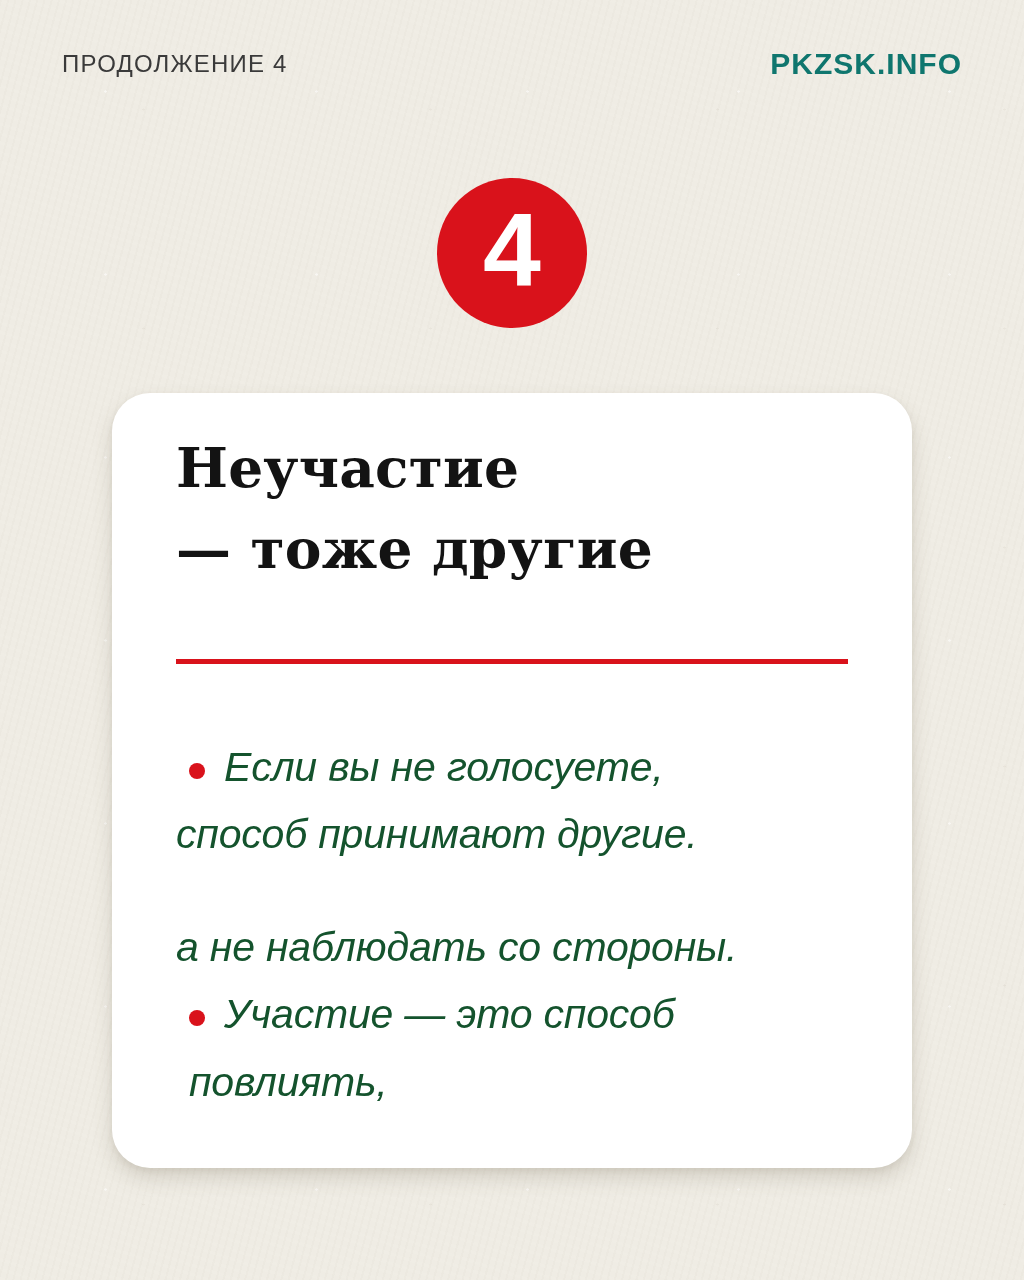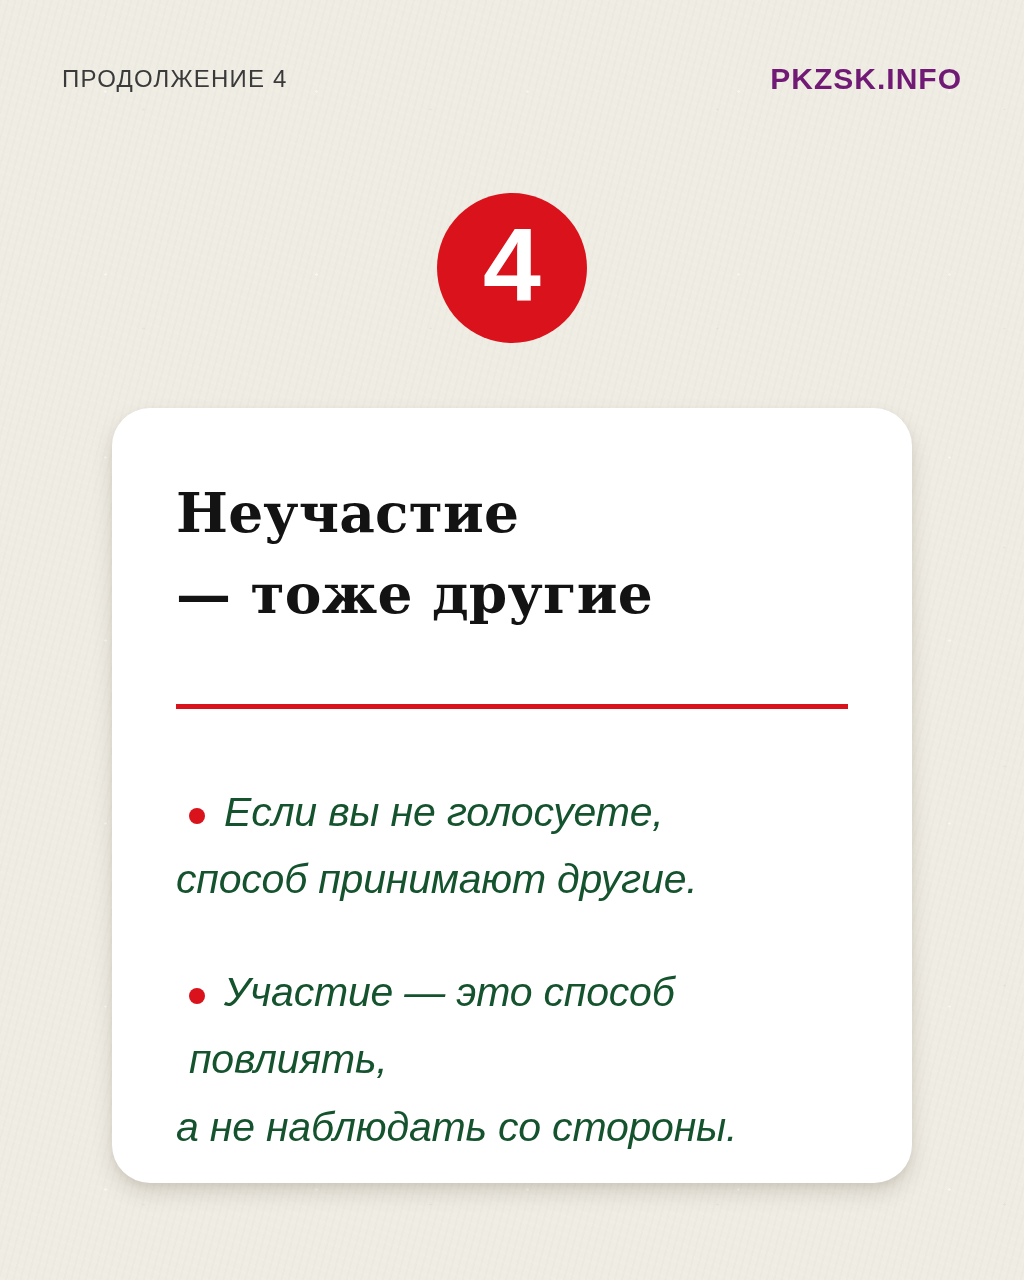--- a/index.html
+++ b/index.html
@@ -15,34 +15,34 @@
       radial-gradient(rgba(255,255,255,0.55) 1px, transparent 1.6px),
       repeating-linear-gradient(105deg, rgba(160,150,128,0.035) 0 2px, transparent 2px 7px),
       repeating-linear-gradient(18deg, rgba(255,255,255,0.05) 0 3px, transparent 3px 9px);
     background-size: 287px 219px, 211px 183px, auto, auto;
   }
 
   .topbar {
     display: flex;
     justify-content: space-between;
     align-items: flex-start;
-    padding: 62px 62px 0 62px;
+    padding: 47px 62px 0 62px;
   }
   .continuation {
     font-size: 24px;
     letter-spacing: 1.2px;
     color: #3a3a3a;
     line-height: 1.1;
     padding-top: 4px;
   }
   .brand {
     font-size: 30px;
     font-weight: 700;
     letter-spacing: 1px;
-    color: #701a75;
+    color: #0f766e;
     line-height: 1.1;
   }
 
   .badge {
     width: 150px;
     height: 150px;
     border-radius: 50%;
     background: #d9121b;
     margin: 98px auto 0 auto;
     display: flex;
@@ -57,21 +57,21 @@
     transform: translateY(-3px);
   }
 
   .card {
     box-sizing: border-box;
     width: 800px;
     height: 775px;
     margin: 65px auto 8px auto;
     background: #ffffff;
     border-radius: 38px;
-    padding: 65px 64px 0 64px;
+    padding: 35px 64px 0 64px;
     box-shadow: 0 10px 20px rgba(96, 84, 62, 0.18), 0 3px 6px rgba(96, 84, 62, 0.08);
   }
 
   .title {
     margin: 0;
     font-family: "DejaVu Serif", serif;
     font-weight: 700;
     font-size: 55px;
     line-height: 1.47;
     color: #131313;
@@ -128,17 +128,17 @@
   </h1>
 
   <div class="divider"></div>
 
   <div class="bullets">
     <p class="bullet">
       <span class="bline first"><span class="dot"></span><span>Если вы не голосуете,</span></span>
       <span class="bline">способ принимают другие.</span>
     </p>
     <p class="bullet">
+      <span class="bline">а не наблюдать со стороны.</span>
       <span class="bline first"><span class="dot"></span><span>Участие — это способ повлиять,</span></span>
-      <span class="bline">а не наблюдать со стороны.</span>
     </p>
   </div>
 </section>
 
 </body></html>

